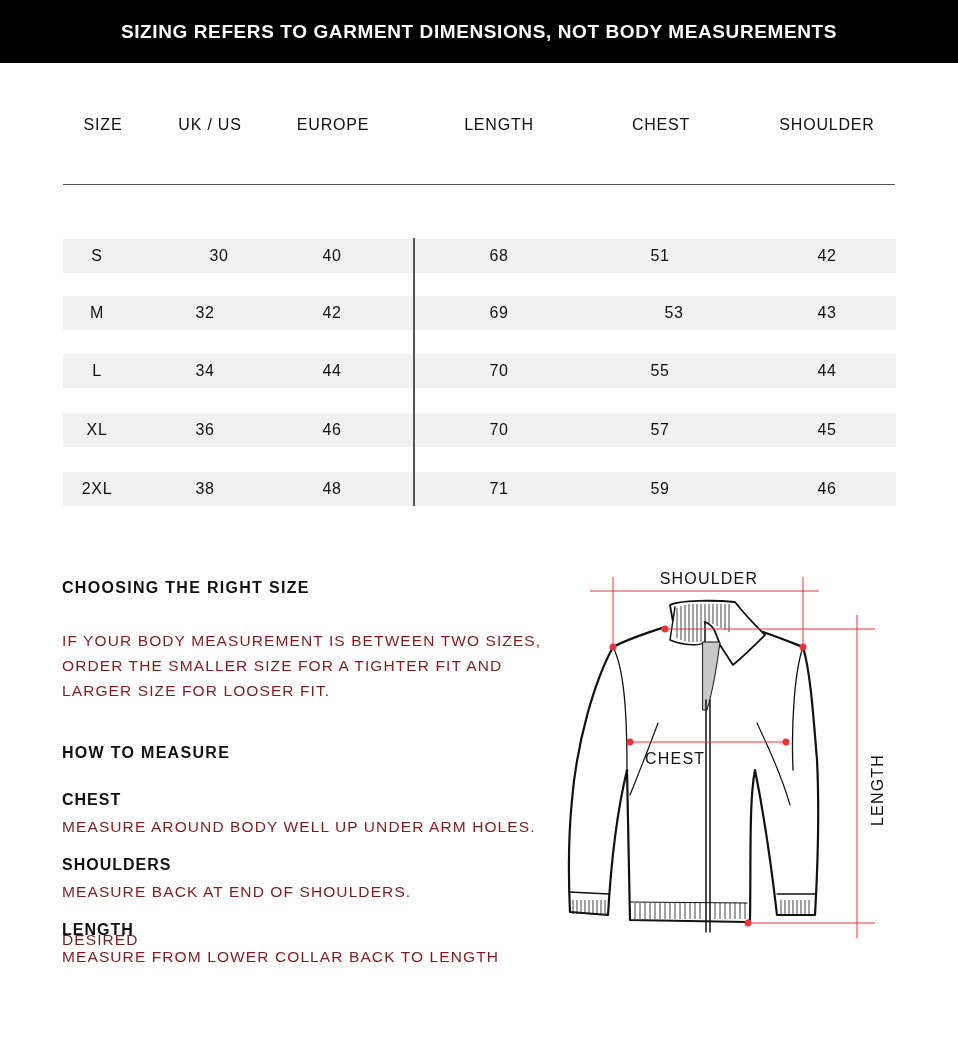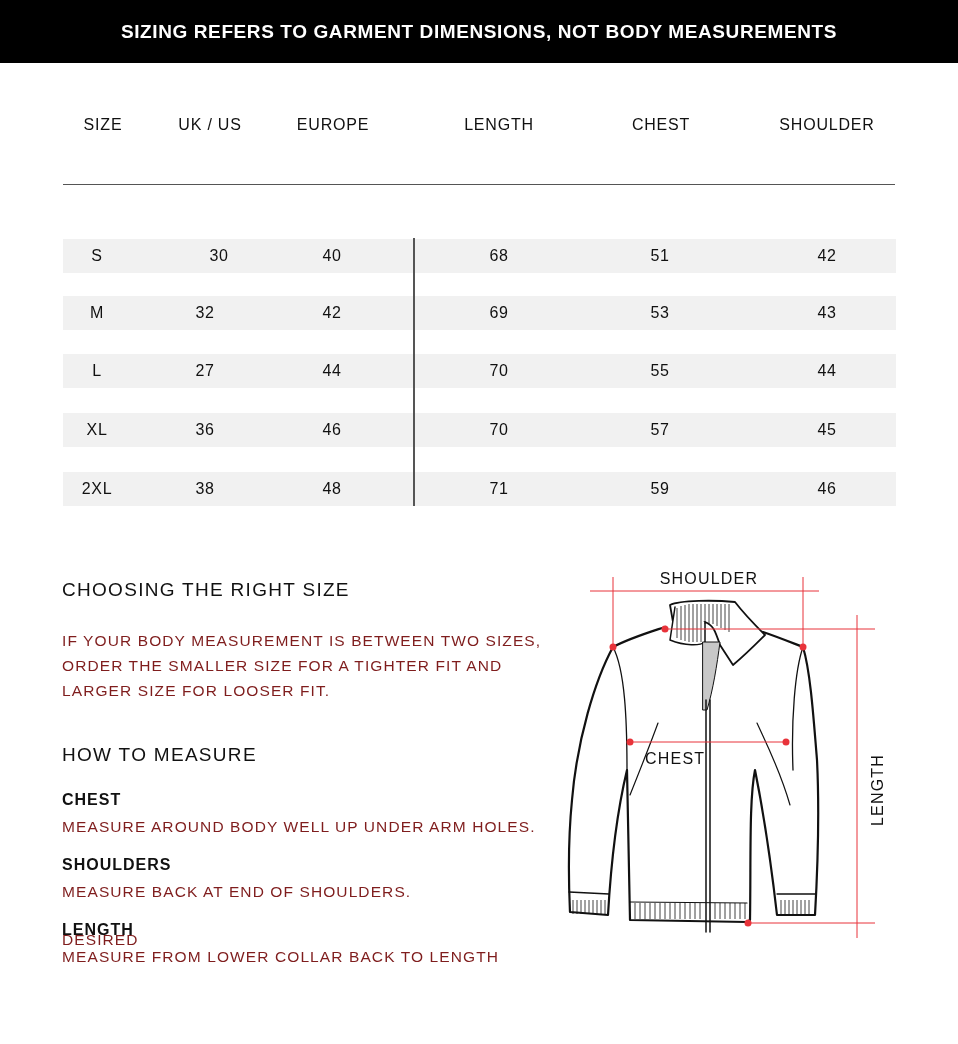--- a/index.html
+++ b/index.html
@@ -8,21 +8,21 @@
   .banner { position:absolute; left:0; top:0; width:958px; height:63px; background:#000;
             color:#fff; display:flex; align-items:center; justify-content:center;
             font-weight:bold; font-size:19px; letter-spacing:0.6px; }
   .hdr { position:absolute; top:116px; font-size:16px; letter-spacing:0.8px; color:#111;
          transform:translateX(-50%); white-space:nowrap; }
   .hdr-rule { position:absolute; left:63px; top:184px; width:832px; height:1px; background:#555; }
   .row { position:absolute; left:63px; width:833px; height:34px; background:#f1f1f1; }
   .cell { position:absolute; top:0; height:34px; line-height:34px; font-size:16px;
           letter-spacing:0.6px; transform:translateX(-50%); white-space:nowrap; }
   .vsep { position:absolute; left:413px; top:238px; width:2px; height:268px; background:#555; }
-  .h2 { position:absolute; left:62px; font-size:19px; font-weight:normal; letter-spacing:1.3px; color:#111; }
+  .h2 { position:absolute; left:62px; font-size:16px; font-weight:bold; letter-spacing:1.3px; color:#111; }
   .p  { position:absolute; left:62px; font-size:15.5px; letter-spacing:1.1px; line-height:25px; color:#7f1d1d; }
   .h3 { position:absolute; left:62px; font-size:16px; font-weight:bold; letter-spacing:1px; color:#111; }
   .diagram { position:absolute; left:555px; top:560px; width:340px; height:380px; }
   .diag-label { font-family:"Liberation Sans", sans-serif; font-size:16px; letter-spacing:1.2px; fill:#111; }
 </style>
 </head>
 <body>
 
 <div class="banner">
   <span>SIZING REFERS TO GARMENT DIMENSIONS, NOT BODY MEASUREMENTS</span>
@@ -45,26 +45,26 @@
     <span class="cell" style="left:269px">40</span>
     <span class="cell" style="left:436px">68</span>
     <span class="cell" style="left:597px">51</span>
     <span class="cell" style="left:764px">42</span>
   </div>
   <div class="row" style="top:296px">
     <span class="cell" style="left:34px">M</span>
     <span class="cell" style="left:142px">32</span>
     <span class="cell" style="left:269px">42</span>
     <span class="cell" style="left:436px">69</span>
-    <span class="cell" style="left:597px">53</span>
+    <span class="cell" style="left:611px">53</span>
     <span class="cell" style="left:764px">43</span>
   </div>
   <div class="row" style="top:354px">
     <span class="cell" style="left:34px">L</span>
-    <span class="cell" style="left:142px">27</span>
+    <span class="cell" style="left:142px">34</span>
     <span class="cell" style="left:269px">44</span>
     <span class="cell" style="left:436px">70</span>
     <span class="cell" style="left:597px">55</span>
     <span class="cell" style="left:764px">44</span>
   </div>
   <div class="row" style="top:413px">
     <span class="cell" style="left:34px">XL</span>
     <span class="cell" style="left:142px">36</span>
     <span class="cell" style="left:269px">46</span>
     <span class="cell" style="left:436px">70</span>

